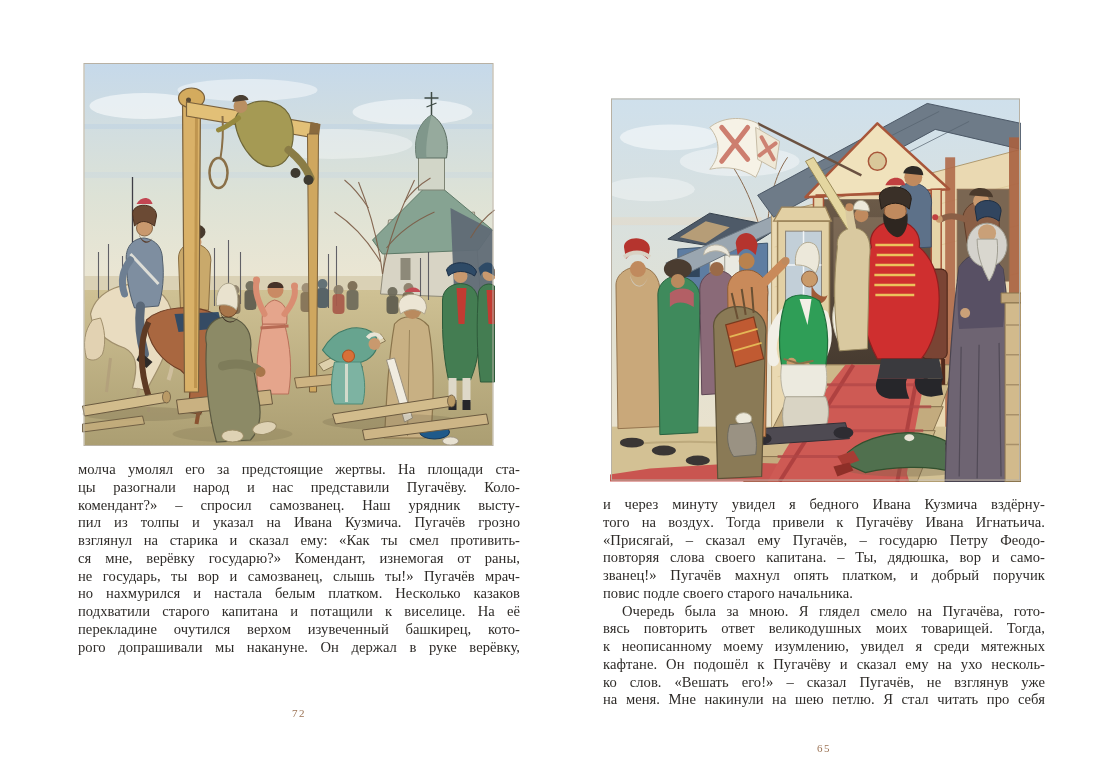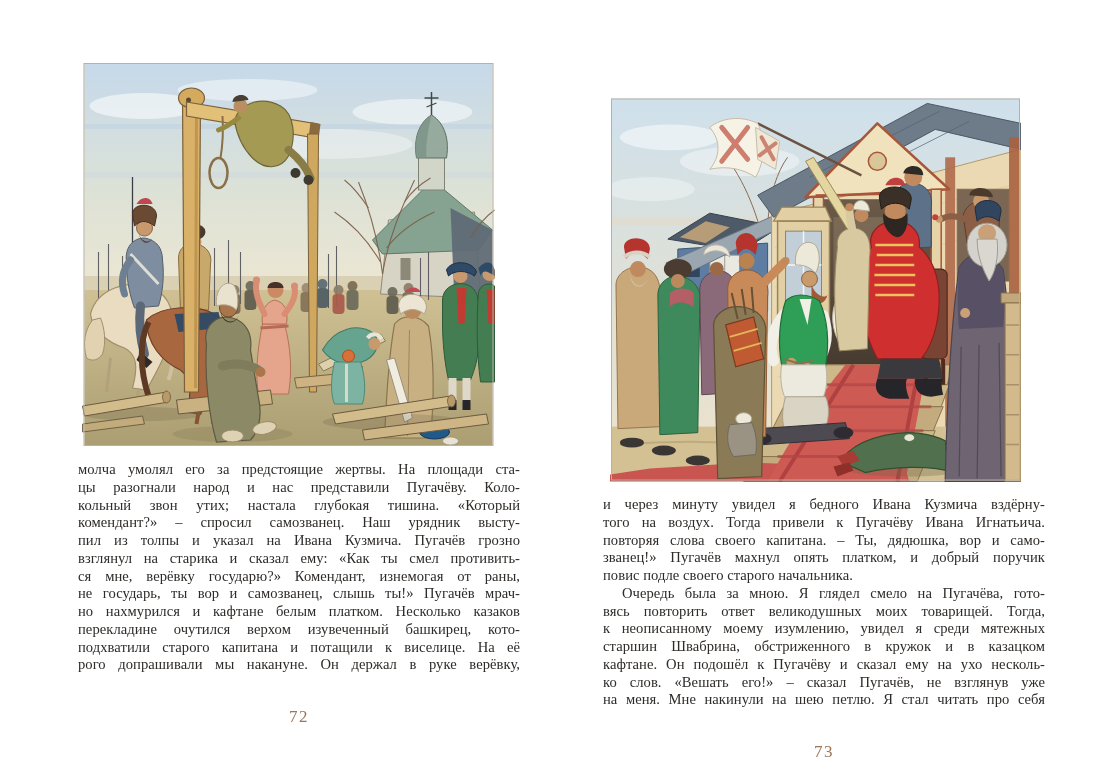--- a/index.html
+++ b/index.html
@@ -9,21 +9,21 @@
   .page.left{left:78px;}
   .page.right{left:603px;margin-top:35px;}
   .illustration{position:absolute;top:62px;left:4px;width:413px;height:385px;}
   .illustration svg{width:100%;height:100%;display:block;}
   .textblock{position:absolute;top:461px;left:0;width:442px;font-size:14.6px;line-height:17.75px;
              color:#2e2b28;letter-spacing:.05px;}
   .line{text-align:justify;text-align-last:justify;height:17.75px;overflow:hidden;}
   .line.no-stretch{text-align-last:left;}
   .line.indent{text-indent:19px;}
   .folio{position:absolute;top:707px;left:0;width:100%;text-align:center;
-         font-size:17px;color:#9c7456;letter-spacing:1.5px;}
+         font-size:11px;color:#9c7456;letter-spacing:1.5px;}
 </style>
 </head>
 <body>
 
 <div class="spread">
 
   <div class="page left">
 
     <div class="illustration">
       <svg viewBox="0 0 412 385" xmlns="http://www.w3.org/2000/svg">
@@ -233,29 +233,28 @@
           <path d="M138,250 C140,262 152,264 156,254 C152,262 142,262 138,250 Z" fill="#3a2c22"></path>
           <path d="M134,244 C132,226 144,216 152,224 C156,232 156,242 154,248 C148,242 140,242 134,244 Z" fill="#e9e2ce" stroke="#b0a88e" stroke-width="1"></path>
         </g>
         <rect x="1.5" y="1.5" width="409" height="382" fill="none" stroke="#b8b1a4" stroke-width="1"></rect>
       </svg>
     </div>
 
     <div class="textblock">
         <div class="line">молча умолял его за предстоящие жертвы. На площади ста-</div>
         <div class="line">цы разогнали народ и нас представили Пугачёву. Коло-</div>
-        <div class="line">кольный звон утих; настала глубокая тишина. «Который</div>
         <div class="line">комендант?» – спросил самозванец. Наш урядник высту-</div>
         <div class="line">пил из толпы и указал на Ивана Кузмича. Пугачёв грозно</div>
         <div class="line">взглянул на старика и сказал ему: «Как ты смел противить-</div>
         <div class="line">ся мне, верёвку государю?» Комендант, изнемогая от раны,</div>
         <div class="line">не государь, ты вор и самозванец, слышь ты!» Пугачёв мрач-</div>
-        <div class="line">но нахмурился и кафтане белым платком. Несколько казаков</div>
+        <div class="line">но нахмурился и настала белым платком. Несколько казаков</div>
+        <div class="line">подхватили старого капитана и потащили к виселице. На её</div>
         <div class="line">перекладине очутился верхом изувеченный башкирец, кото-</div>
-        <div class="line">подхватили старого капитана и потащили к виселице. На её</div>
         <div class="line">рого допрашивали мы накануне. Он держал в руке верёвку,</div>
       </div>
     <div class="folio">72</div>
   </div>
 
   <div class="page right">
 
     <div class="illustration" style="left:7px;width:411px;">
       <svg viewBox="0 0 412 385" xmlns="http://www.w3.org/2000/svg">
         <defs>
@@ -438,27 +437,27 @@
           <rect x="396" y="206" width="16" height="179" fill="#d2ba8c" stroke="#8a744e" stroke-width="1"></rect>
           <path d="M396,228 L412,228 M396,258 L412,258 M396,288 L412,288 M396,318 L412,318 M396,348 L412,348" stroke="#a8906a" stroke-width="1.5"></path>
         </g>
         <rect x="1.5" y="1.5" width="409" height="382" fill="none" stroke="#b8b1a4" stroke-width="1"></rect>
       </svg>
     </div>
 
     <div class="textblock">
         <div class="line">и через минуту увидел я бедного Ивана Кузмича вздёрну-</div>
         <div class="line">того на воздух. Тогда привели к Пугачёву Ивана Игнатьича.</div>
+        <div class="line">«Присягай, – сказал ему Пугачёв, – государю Петру Феодо-</div>
         <div class="line">повторяя слова своего капитана. – Ты, дядюшка, вор и само-</div>
         <div class="line">званец!» Пугачёв махнул опять платком, и добрый поручик</div>
         <div class="line no-stretch">повис подле своего старого начальника.</div>
         <div class="line indent">Очередь была за мною. Я глядел смело на Пугачёва, гото-</div>
         <div class="line">вясь повторить ответ великодушных моих товарищей. Тогда,</div>
         <div class="line">к неописанному моему изумлению, увидел я среди мятежных</div>
-        <div class="line">старшин Швабрина, обстриженного в кружок и в казацком</div>
         <div class="line">кафтане. Он подошёл к Пугачёву и сказал ему на ухо несколь-</div>
         <div class="line">ко слов. «Вешать его!» – сказал Пугачёв, не взглянув уже</div>
         <div class="line">на меня. Мне накинули на шею петлю. Я стал читать про себя</div>
       </div>
-    <div class="folio">73</div>
+    <div class="folio">65</div>
   </div>
 
 </div>
 
 </body></html>

